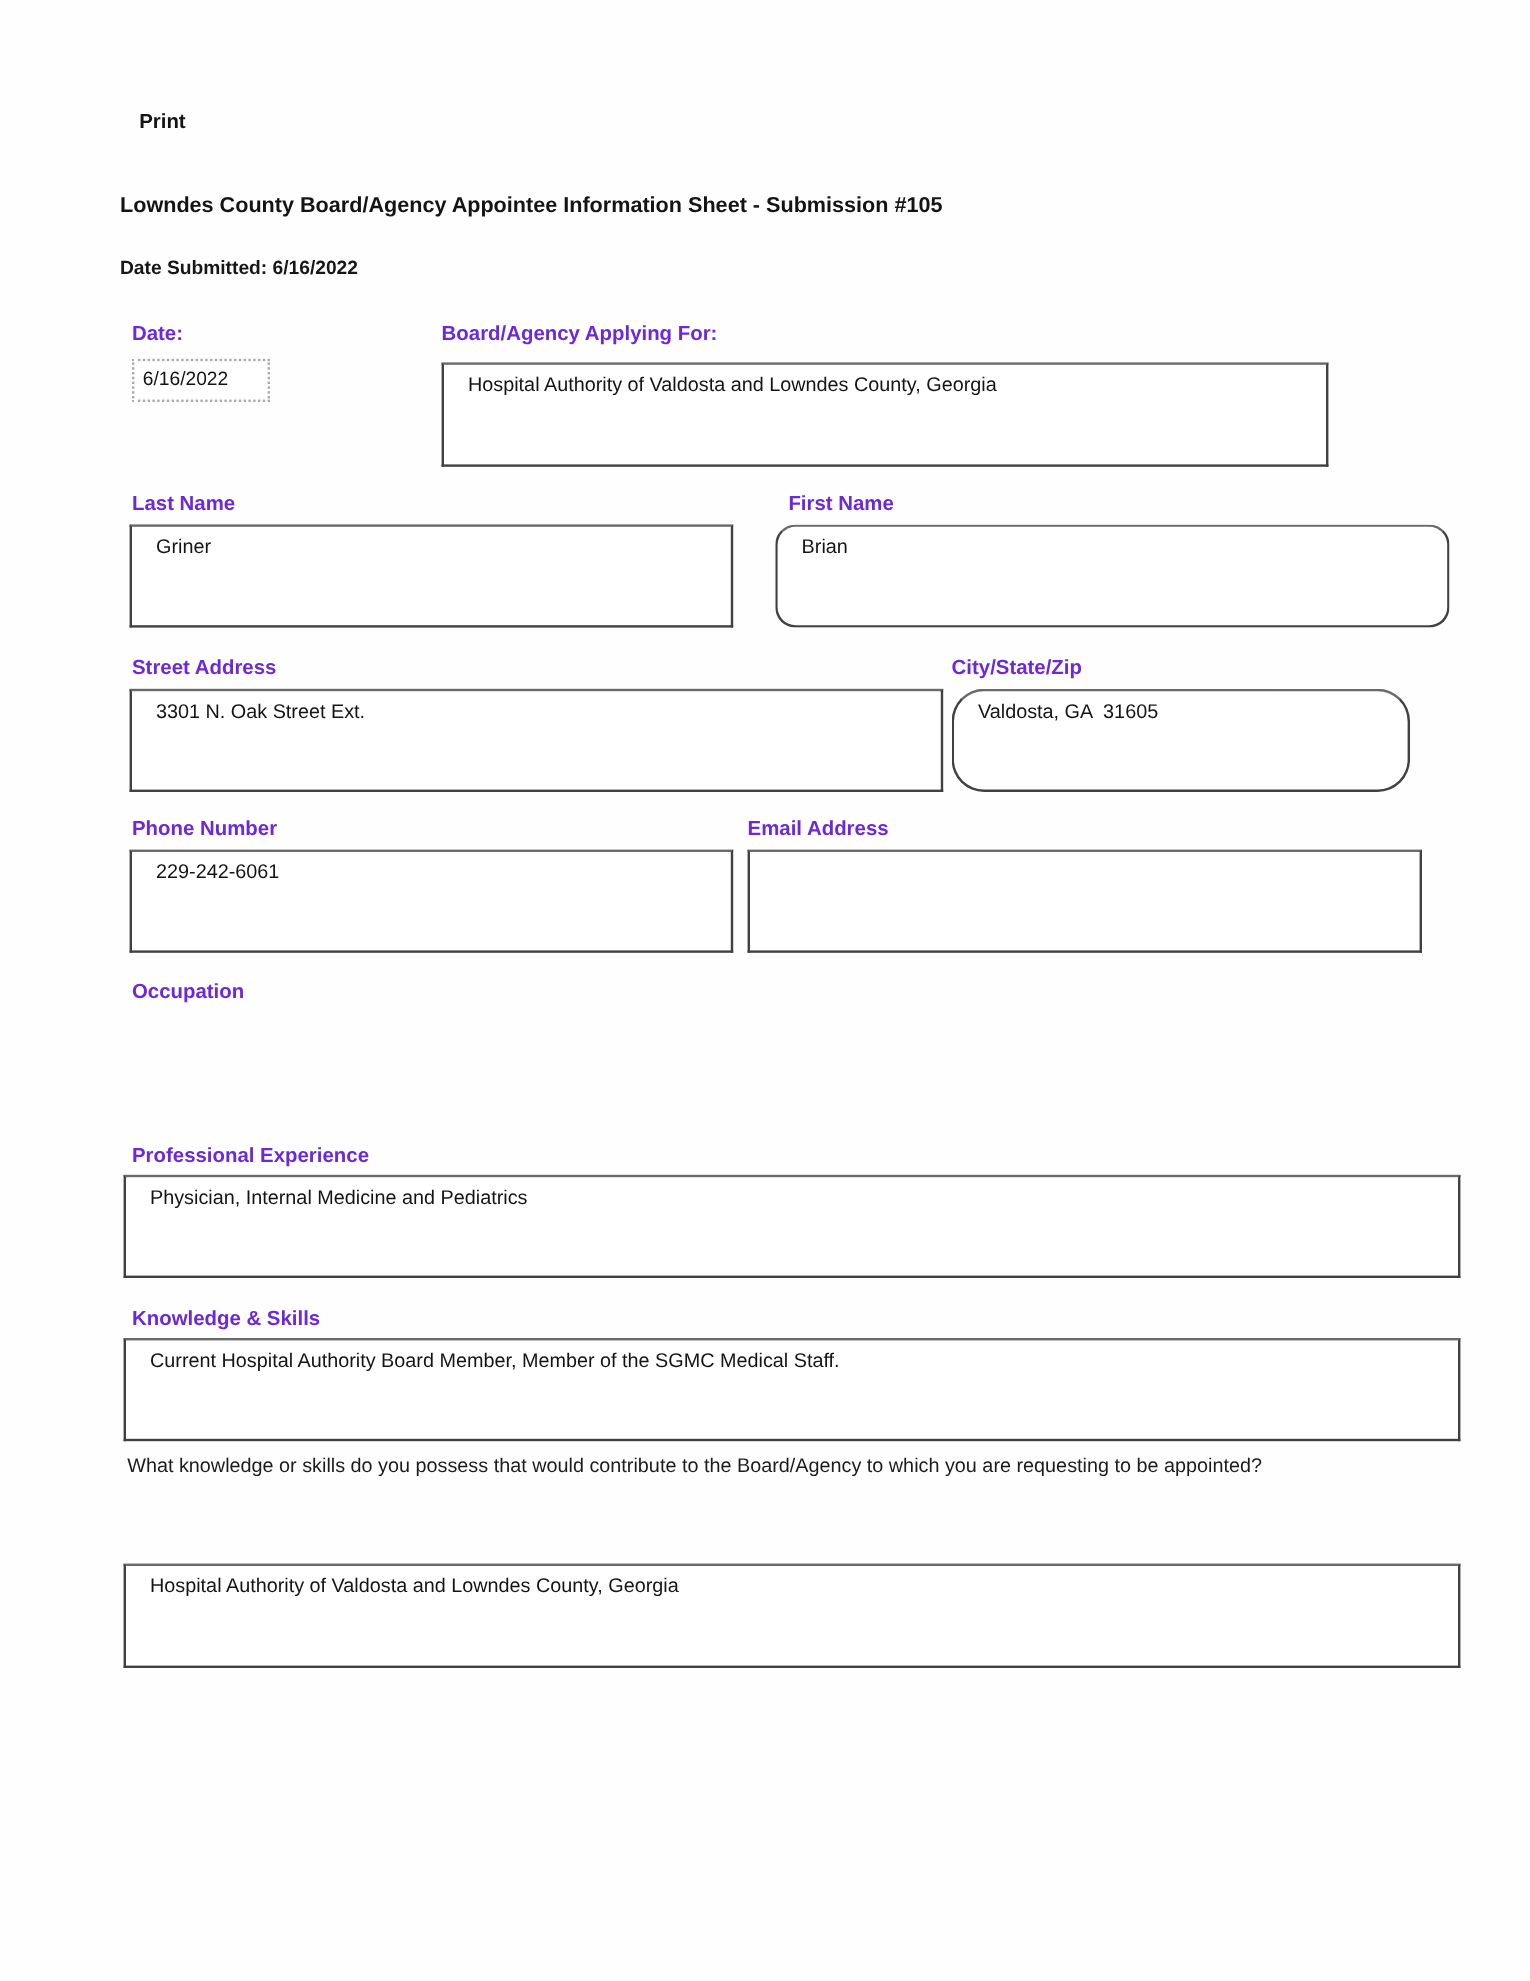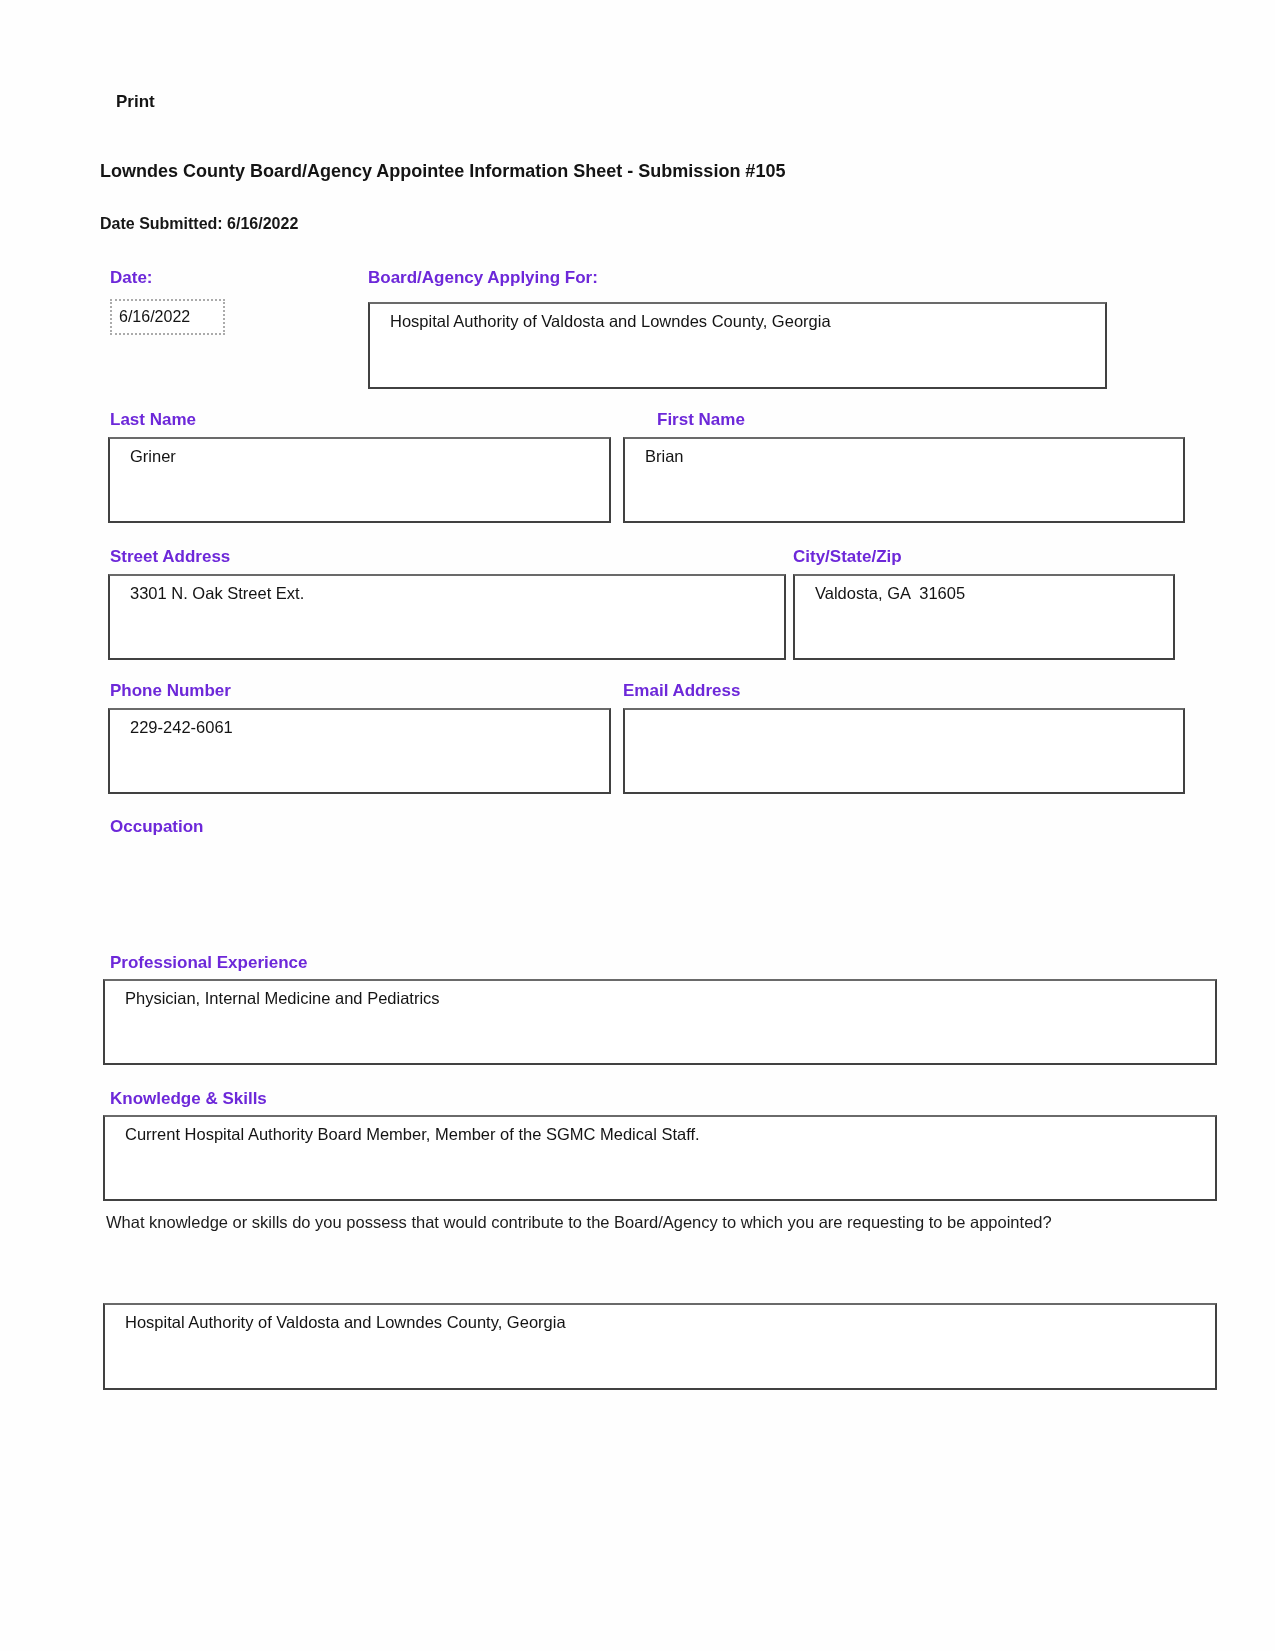--- a/index.html
+++ b/index.html
@@ -88,31 +88,31 @@
   <div class="field-box" style="left:368px; top:302px; width:739px; height:87px;">
     <span class="field-value">Hospital Authority of Valdosta and Lowndes County, Georgia</span>
   </div>
 
   <div class="abs bold-label" style="left:110px; top:410px;">Last Name</div>
   <div class="field-box" style="left:108px; top:437px; width:503px; height:86px;">
     <span class="field-value">Griner</span>
   </div>
 
   <div class="abs bold-label" style="left:657px; top:410px;">First Name</div>
-  <div class="field-box" style="left:623px; top:437px; width:562px; height:86px;">
+  <div class="field-box" style="left:646px; top:437px; width:562px; height:86px;border-radius:17px;">
     <span class="field-value">Brian</span>
   </div>
 
   <div class="abs bold-label" style="left:110px; top:547px;">Street Address</div>
   <div class="field-box" style="left:108px; top:574px; width:678px; height:86px;">
     <span class="field-value">3301 N. Oak Street Ext.</span>
   </div>
 
   <div class="abs bold-label" style="left:793px; top:547px;">City/State/Zip</div>
-  <div class="field-box" style="left:793px; top:574px; width:382px; height:86px;">
+  <div class="field-box" style="left:793px; top:574px; width:382px; height:86px;border-radius:27px;">
     <span class="field-value">Valdosta, GA  31605</span>
   </div>
 
   <div class="abs bold-label" style="left:110px; top:681px;">Phone Number</div>
   <div class="field-box" style="left:108px; top:708px; width:503px; height:86px;">
     <span class="field-value">229-242-6061</span>
   </div>
 
   <div class="abs bold-label" style="left:623px; top:681px;">Email Address</div>
   <div class="field-box" style="left:623px; top:708px; width:562px; height:86px;">

